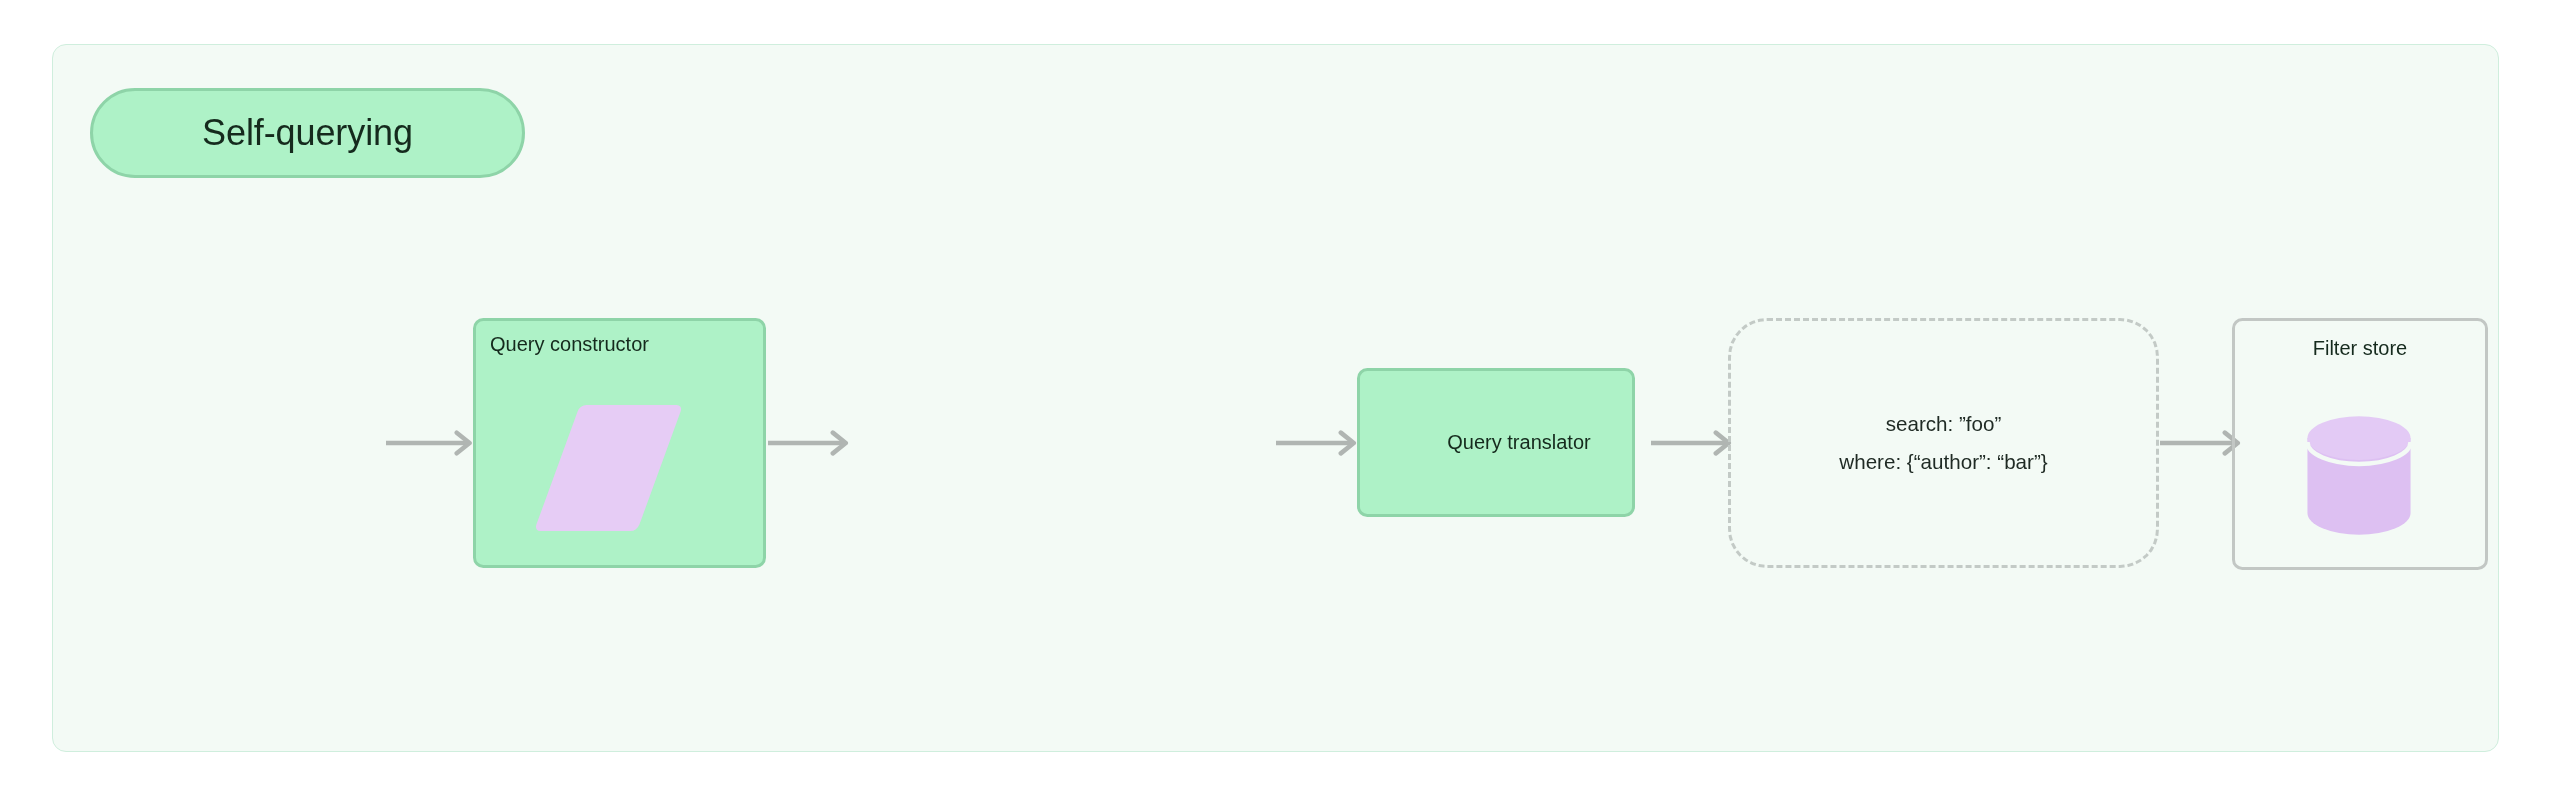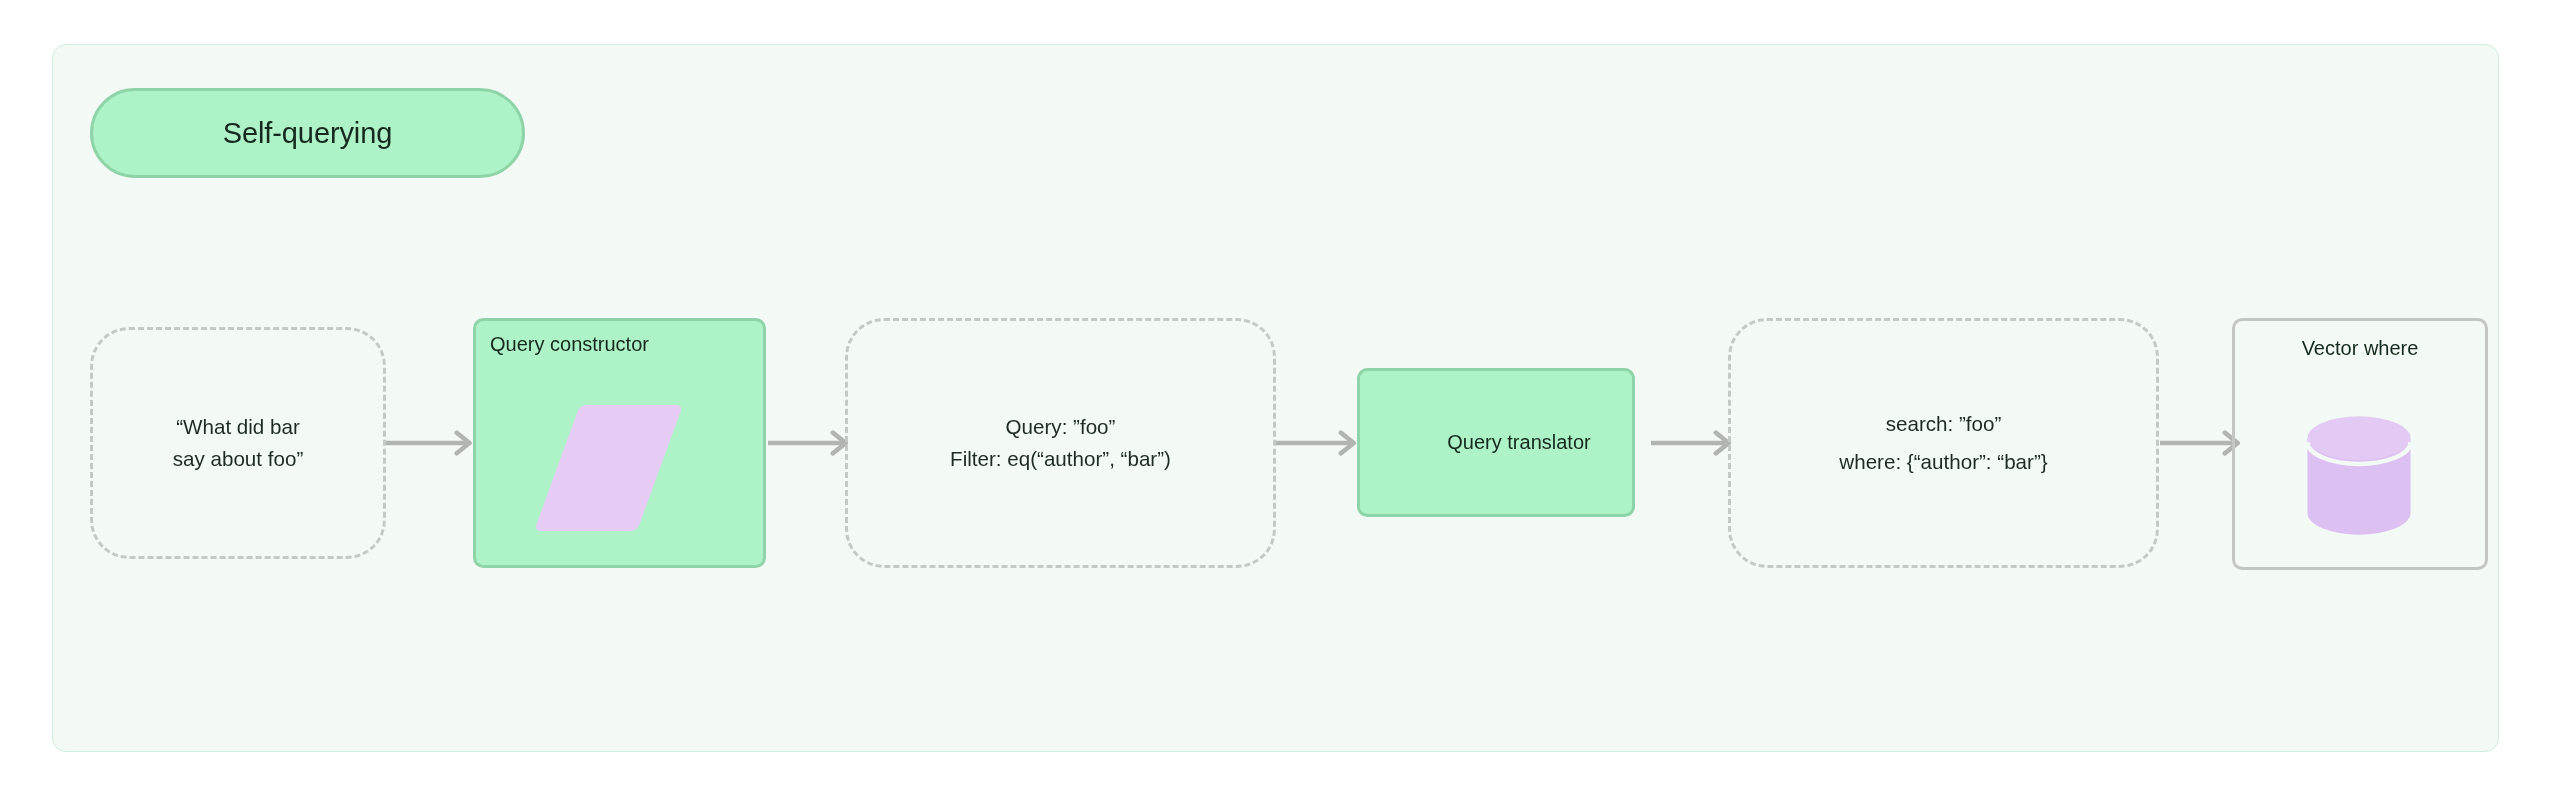--- a/index.html
+++ b/index.html
@@ -38,21 +38,21 @@
     height: 90px;
     background: #aef2c7;
     border: 3.9px solid #8ed4a8;
     border-radius: 45px;
     box-sizing: border-box;
     display: flex;
     align-items: center;
     justify-content: center;
   }
   #group-title .pill-label {
-    font-size: 29px;
+    font-size: 36px;
     color: #152a1d;
     letter-spacing: -0.1px;
     line-height: 1;
   }
 
   
   .node {
     position: absolute;
     box-sizing: border-box;
   }
@@ -141,44 +141,36 @@
 <body>
 
 <div id="canvas">
 
   <div id="diagram-container"></div>
 
   <div id="group-title">
     <span class="pill-label">Self-querying</span>
   </div>
 
-  <div class="node node-dashed" style="left:90px; top:327px; width:296px; height:232px;">
-    <span class="line">“What did bar</span>
-    <span class="line">say about foo”</span>
-  </div>
 
   <svg class="arrow" style="left:386px; top:430px; width:90px;" viewBox="0 0 140 40">
     <line x1="0" y1="20" x2="128" y2="20" stroke="#b0b5b2" stroke-width="7"></line>
     <polyline points="110,4 130,20 110,36" fill="none" stroke="#b0b5b2" stroke-width="7" stroke-linecap="round" stroke-linejoin="round"></polyline>
   </svg>
 
   <div class="node node-green" style="left:473px; top:318px; width:293px; height:250px;">
     <span class="node-label">Query constructor</span>
     <div class="parallelogram" style="left:81px; top:84px; width:103px; height:126px;"></div>
   </div>
 
   <svg class="arrow" style="left:768px; top:430px; width:81px;" viewBox="0 0 125 40">
     <line x1="0" y1="20" x2="118" y2="20" stroke="#b0b5b2" stroke-width="7"></line>
     <polyline points="100,4 120,20 100,36" fill="none" stroke="#b0b5b2" stroke-width="7" stroke-linecap="round" stroke-linejoin="round"></polyline>
   </svg>
 
-  <div class="node node-dashed" style="left:845px; top:318px; width:431px; height:250px;">
-    <span class="line">Query: ”foo”</span>
-    <span class="line">Filter: eq(“author”, “bar”)</span>
-  </div>
 
   <svg class="arrow" style="left:1276px; top:430px; width:81px;" viewBox="0 0 125 40">
     <line x1="0" y1="20" x2="118" y2="20" stroke="#b0b5b2" stroke-width="7"></line>
     <polyline points="100,4 120,20 100,36" fill="none" stroke="#b0b5b2" stroke-width="7" stroke-linecap="round" stroke-linejoin="round"></polyline>
   </svg>
 
   <div class="node node-green centered" style="left:1357px; top:368px; width:278px; height:149px;">
     <span class="node-label">Query translator</span>
   </div>
 
@@ -191,21 +183,21 @@
     <span class="line">search: ”foo”</span>
     <span class="line">where: {“author”: “bar”}</span>
   </div>
 
   <svg class="arrow" style="left:2160px; top:430px; width:81px;" viewBox="0 0 125 40">
     <line x1="0" y1="20" x2="118" y2="20" stroke="#b0b5b2" stroke-width="7"></line>
     <polyline points="100,4 120,20 100,36" fill="none" stroke="#b0b5b2" stroke-width="7" stroke-linecap="round" stroke-linejoin="round"></polyline>
   </svg>
 
   <div class="node node-plain" style="left:2232px; top:318px; width:256px; height:252px;">
-    <span class="node-label">Vector where</span>
+    <span class="node-label">Filter store</span>
     <svg class="cylinder" style="left:66px; top:90px; width:116px; height:129px;" viewBox="0 0 180 200">
       <path d="M 10 42 L 10 158 A 80 34 0 0 0 170 158 L 170 42 Z" fill="#ddc0f2"></path>
       <ellipse cx="90" cy="42" rx="80" ry="34" fill="#e3caf5"></ellipse>
       <path d="M 10 48 A 80 34 0 0 0 170 48" fill="none" stroke="#f3faf5" stroke-width="7"></path>
     </svg>
   </div>
 
 </div>
 
 

